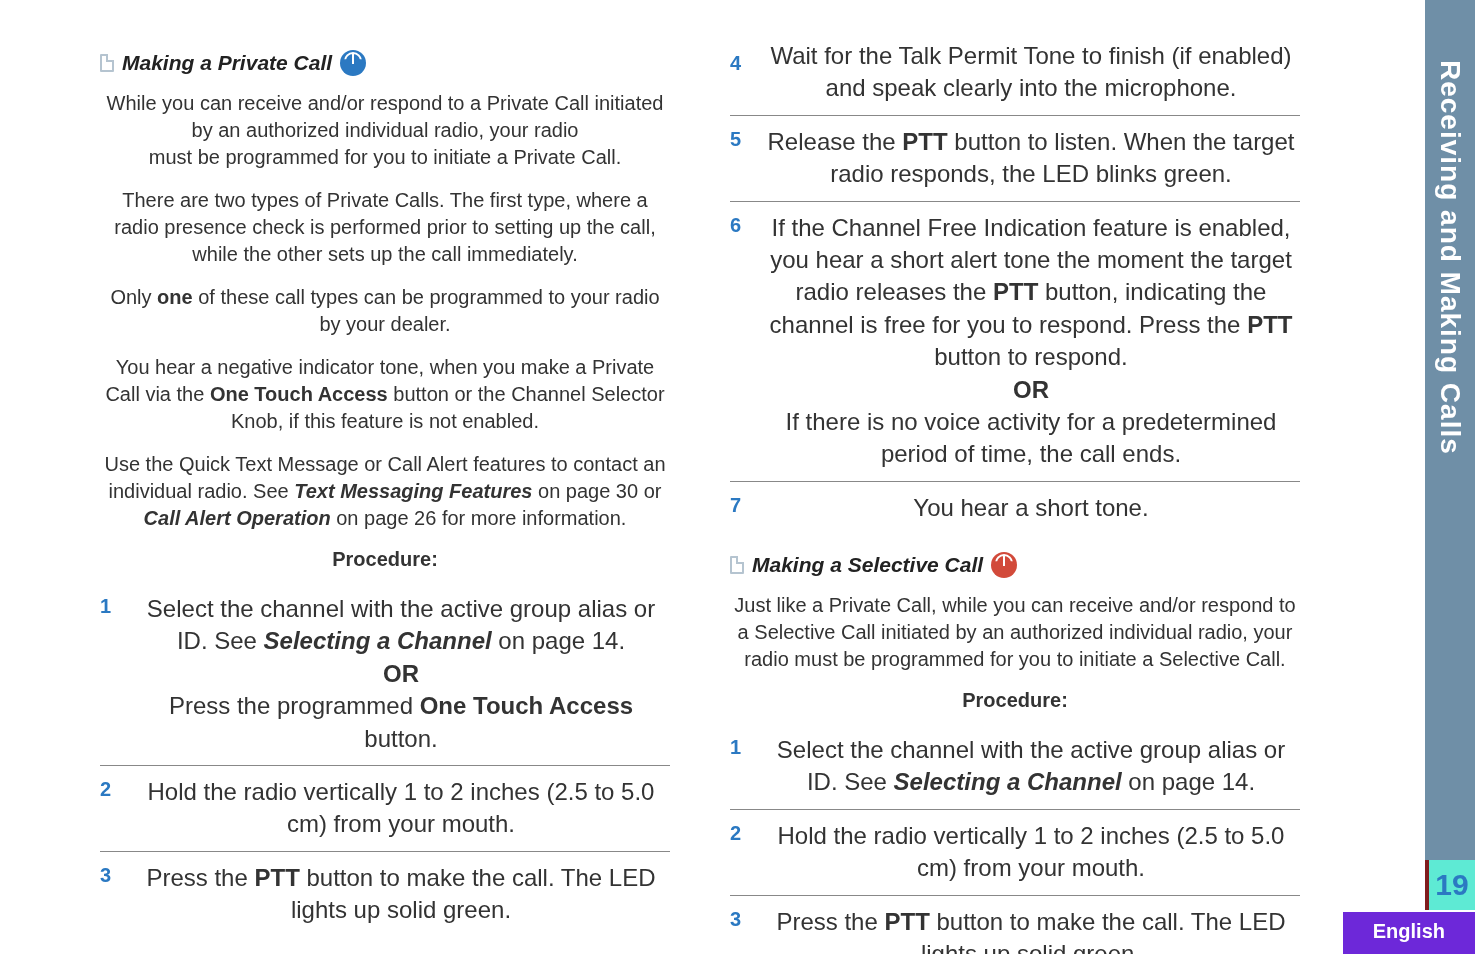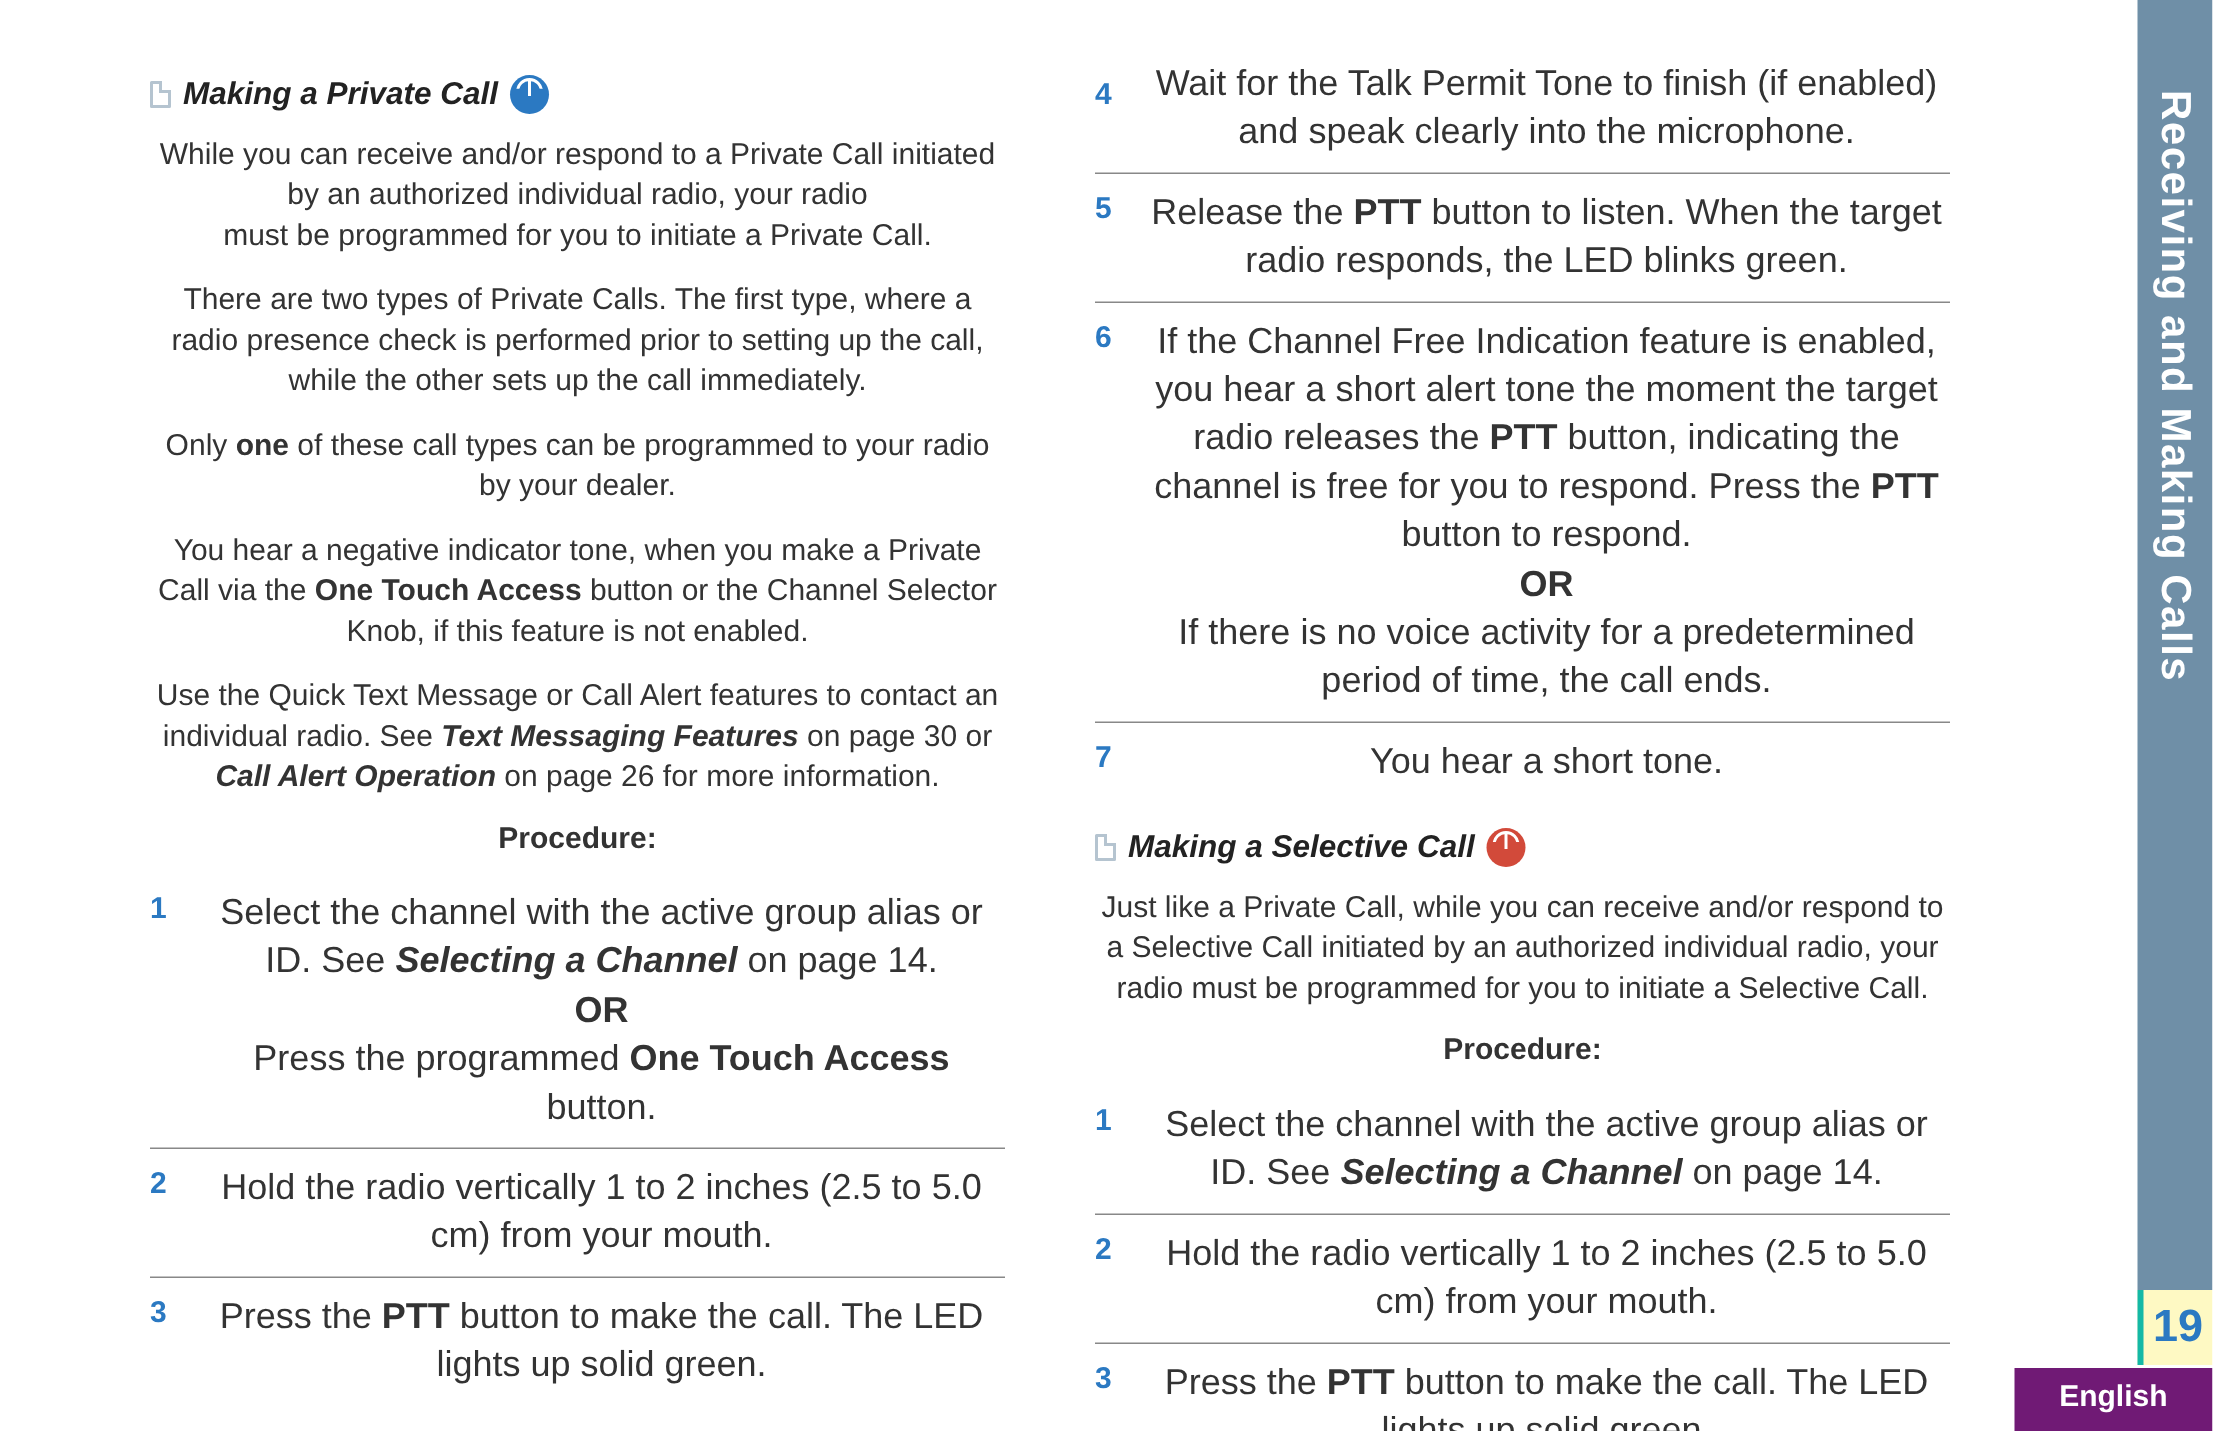--- a/index.html
+++ b/index.html
@@ -138,34 +138,34 @@
     font-size: 28px;
     font-weight: bold;
     letter-spacing: 1px;
   }
   .page-num-box {
     position: absolute;
     right: 0;
     top: 860px;
     width: 50px;
     height: 50px;
-    background: #fef9c3;
+    background: #5eead4;
     color: #2b79c2;
     font-size: 30px;
     font-weight: bold;
     display: flex;
     align-items: center;
     justify-content: center;
-    border-left: 4px solid #14b8a6;
+    border-left: 4px solid #7f1d1d;
   }
   .footer-lang {
     position: absolute;
     bottom: 0; right: 0;
     height: 42px;
-    background: #701a75;
+    background: #6d28d9;
     color: #fff;
     font-size: 20px;
     font-weight: bold;
     padding: 8px 30px;
   }
   .no-border { border-bottom: none !important; }
 </style>
 </head>
 <body>
 

